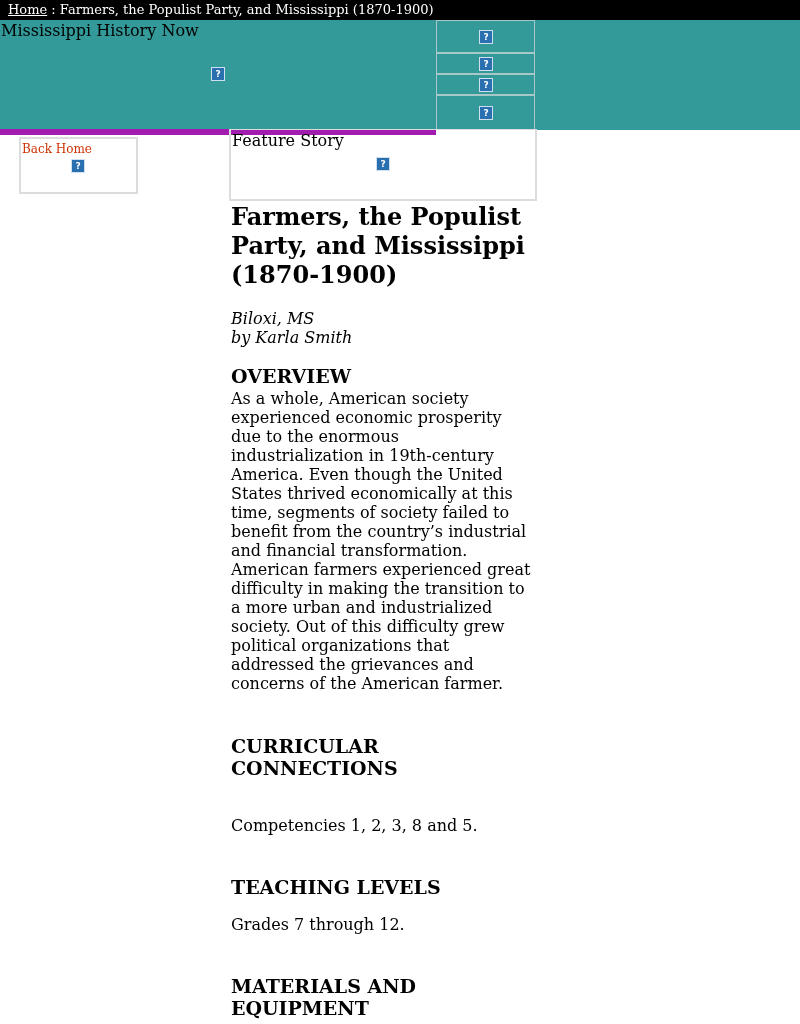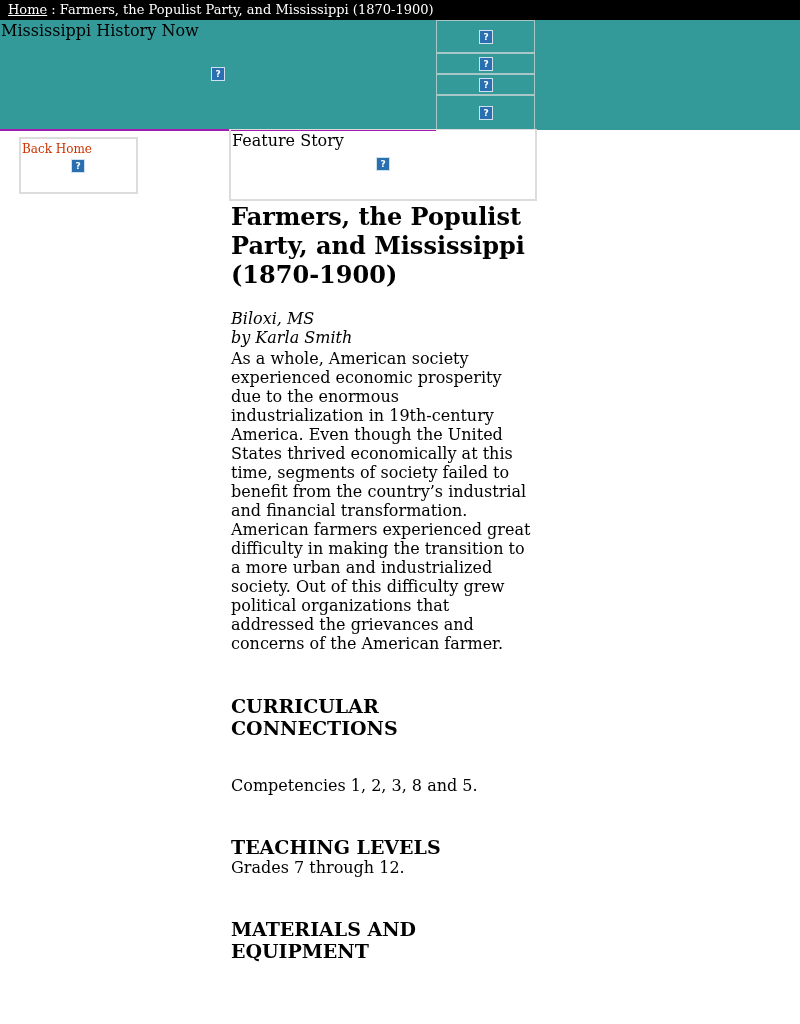--- a/index.html
+++ b/index.html
@@ -4,21 +4,21 @@
 <style>
   html, body { margin: 0; padding: 0; background: #ffffff; }
   body { width: 800px; height: 1024px; overflow: hidden; position: relative;
          font-family: "DejaVu Serif", serif; color: #000; }
   .topbar { position: absolute; left: 0; top: 0; width: 800px; height: 31px; background: #000;
             color: #fff; font-size: 13px; line-height: 20px; }
   .topbar .inner { padding-left: 8px; white-space: nowrap; }
   .topbar a { color: #fff; text-decoration: underline; }
   .header { position: absolute; left: 0; top: 20px; width: 800px; height: 110px; background: #339999; }
   .header .left { position: absolute; left: 0; top: 0; width: 436px; height: 109px;
-                  border-bottom: 2px solid #a21caf; text-decoration: underline; }
+                  border-bottom: 6px solid #a21caf; text-decoration: underline; }
   .site-title { position: absolute; left: 1px; top: 1px; font-size: 16px; line-height: 20px; color: #000; }
   .qicon { display: inline-block; width: 12px; height: 12px; background: #2a6fb0;
            border: 1px solid #cfe0ee; color: #fff; font-size: 9px; line-height: 12px;
            text-align: center; font-family: "DejaVu Sans", sans-serif; font-weight: bold;
            box-sizing: content-box; }
   .header .left .qicon { position: absolute; left: 211px; top: 47px; }
   .header .right { position: absolute; left: 436px; top: 0; width: 97px; height: 108px;
                    border: 1px solid #a8c8c8; }
   .rcell { position: absolute; left: 0; width: 97px; border-bottom: 2px solid #a8c8c8; }
   .rcell .qicon { position: absolute; left: 42px; }
@@ -34,21 +34,21 @@
   .content { position: absolute; left: 231px; top: 200px; width: 304px; }
   h1 { font-size: 24px; line-height: 29px; margin: 2px 0 0 0; font-weight: bold; }
   .byline { font-style: italic; font-size: 16px; line-height: 19px; margin-top: 20px; }
   h2 { font-size: 19px; line-height: 22px; margin: 0; font-weight: bold; }
   p { font-size: 16px; line-height: 19px; margin: 0; }
   .s-overview { margin-top: 18px; }
   .p-overview { margin-top: 2px; }
   .s-curr { margin-top: 42px; }
   .p-curr { margin-top: 18px; }
   .s-teach { margin-top: 41px; }
-  .p-teach { }
+  .p-teach { margin-top: 17px; }
   .s-mat { margin-top: 41px; }
 </style>
 </head>
 <body>
 
 <div class="topbar">
   <div class="inner">
     <a href="#">Home</a><span> : </span><span>Farmers, the Populist Party, and Mississippi (1870-1900)</span>
   </div>
 </div>
@@ -84,20 +84,21 @@
   <span class="qicon">?</span>
 </div>
 
 <div class="content">
   <h1>Farmers, the Populist Party, and Mississippi (1870-1900)</h1>
   <div class="byline">
     <div>Biloxi, MS</div>
     <div>by Karla Smith</div>
   </div>
 
+  <h2 class="s-overview">OVERVIEW</h2>
   <p class="p-overview">As a whole, American society experienced economic prosperity due to the enormous industrialization in 19th-century America. Even though the United States thrived economically at this time, segments of society failed to benefit from the country’s industrial and financial transformation. American farmers experienced great difficulty in making the transition to a more urban and industrialized society. Out of this difficulty grew political organizations that addressed the grievances and concerns of the American farmer.</p>
 
   <h2 class="s-curr">CURRICULAR CONNECTIONS</h2>
   <p class="p-curr">
     <br>
     <span>Competencies 1, 2, 3, 8 and 5.</span>
   </p>
 
   <h2 class="s-teach">TEACHING LEVELS</h2>
   <p class="p-teach">Grades 7 through 12.</p>

